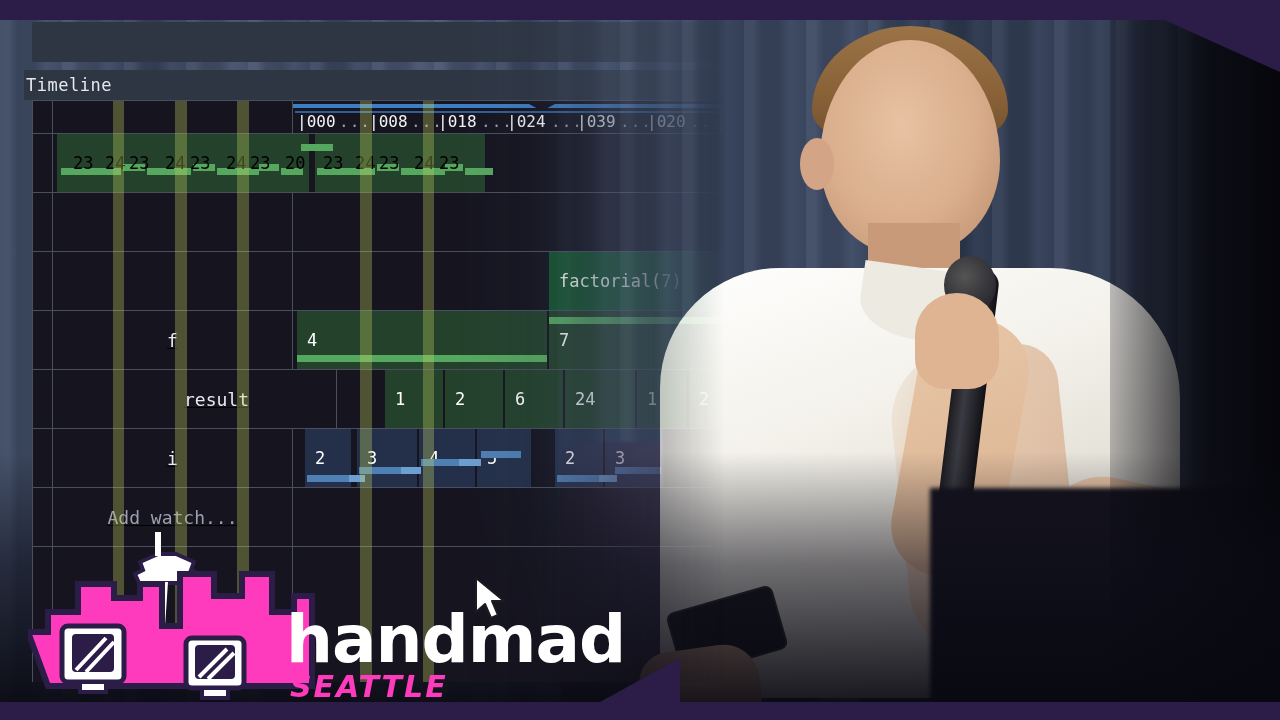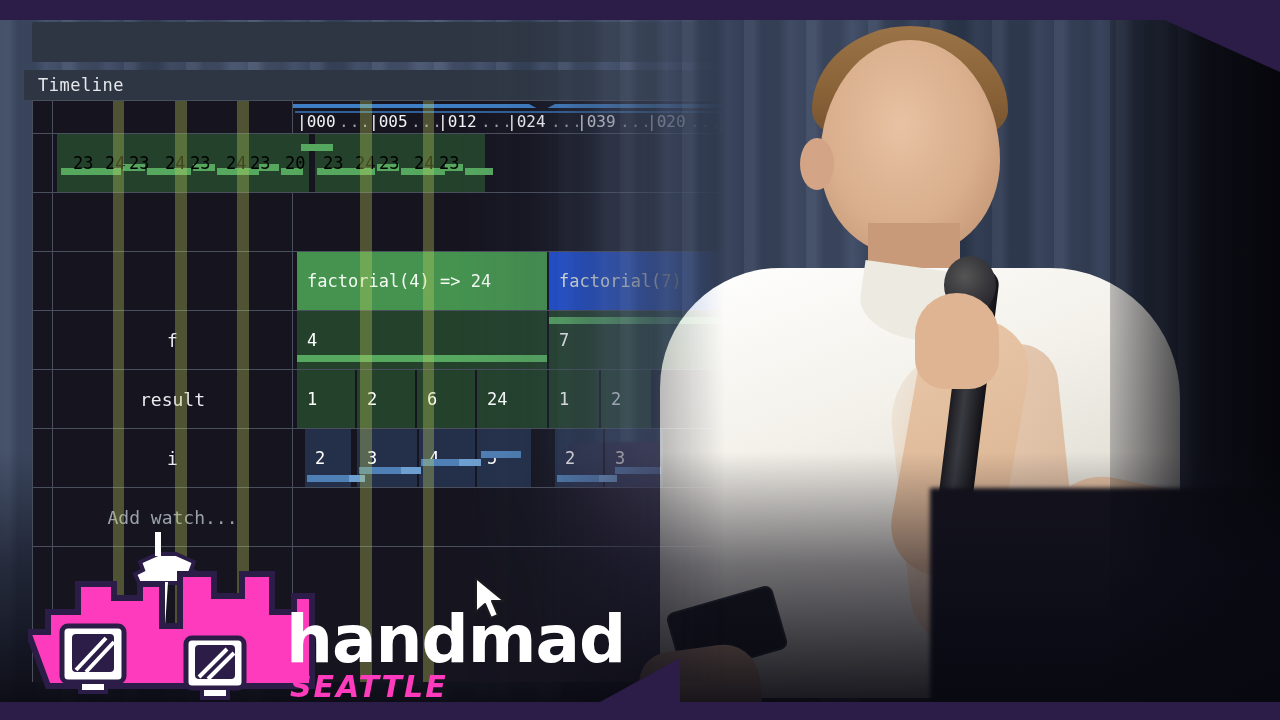--- a/index.html
+++ b/index.html
@@ -193,28 +193,29 @@
     background: #2e3643;
     border-radius: 2px;
   }
   .timeline-header {
     position: absolute; left: 0; top: 48px;
     width: 700px; height: 30px;
     background: #2e3643;
     display: flex; align-items: center;
   }
   .timeline-header .title {
-    color: #e6e8ec; font-size: 17px; padding-left: 14px; letter-spacing: 0.5px;
+    color: #e6e8ec; font-size: 17px; padding-left: 2px; letter-spacing: 0.5px;
   }
   .grid {
     position: absolute; left: 8px; top: 78px;
     width: 692px; height: 582px;
     background: #15141f;
     border-top: 1px solid #4a4f5e;
     border-left: 1px solid #4a4f5e;
+    text-decoration: underline;
   }
   .grid-row {
     position: relative;
     border-bottom: 1px solid #4a4f5e;
     display: flex;
   }
   .cell-gutter {
     width: 20px; flex: 0 0 20px;
     border-right: 1px solid #4a4f5e;
   }
@@ -228,21 +229,21 @@
   .cell-track {
     position: relative; flex: 1 1 auto; overflow: hidden;
   }
 
   
   .r-ticks   { height: 33px; }
   .r-line    { height: 59px; }
   .r-mainfn  { height: 59px; }
   .r-fnfact  { height: 59px; }
   .r-f       { height: 59px; }
-  .r-result  { height: 59px; }
+  .r-result  { height: 59px; gap: 44px; }
   .r-i       { height: 59px; }
   .r-add     { height: 59px; }
   .r-blank   { height: 170px; }
 
   
   .ruler {
     position: absolute; left: 0; top: 0; width: 100%; height: 100%;
     color: #f1f3f6; font-size: 16px; white-space: nowrap;
     display: flex; align-items: flex-end; padding-bottom: 2px;
   }
@@ -266,21 +267,21 @@
   }
 
   
   .blk {
     position: absolute; top: 0; height: 100%;
     display: flex; align-items: center;
     font-size: 17px; white-space: nowrap; overflow: hidden;
   }
   .blk-green-dark { background: #23412b; color: #ffffff; }
   .blk-green-mid  { background: #45934f; color: #f4fbf4; }
-  .blk-green-mid2 { background: #1d4ed8; color: #f4fbf4; }
+  .blk-green-mid2 { background: #14532d; color: #f4fbf4; }
   .blk-blue       { background: #4a7bae; color: #ffffff; }
   .blk-navy       { background: #24304a; color: #ffffff; }
   .blk-pad { padding-left: 10px; }
   .dim { color: #a8b4ad; }
 
   
   .vbar {
     position: absolute; height: 7px; background: #56a85f;
   }
   .vbar-blue { position: absolute; height: 7px; background: #4f80b5; }
@@ -356,23 +357,23 @@
       <div class="grid-row r-ticks">
         <div class="cell-gutter"></div>
         <div class="cell-label"></div>
         <div class="cell-track">
           <div class="scroll-line"></div>
           <div class="scroll-line2"></div>
           <div class="scroll-notch"></div>
           <div class="ruler">
             <span class="tick" style="left:4px;"><span class="bar">|</span><span>000</span></span>
             <span class="dots" style="left:46px;">...</span>
-            <span class="tick" style="left:76px;"><span class="bar">|</span><span>005</span></span>
+            <span class="tick" style="left:76px;"><span class="bar">|</span><span>008</span></span>
             <span class="dots" style="left:118px;">...</span>
-            <span class="tick" style="left:145px;"><span class="bar">|</span><span>012</span></span>
+            <span class="tick" style="left:145px;"><span class="bar">|</span><span>018</span></span>
             <span class="dots" style="left:188px;">...</span>
             <span class="tick" style="left:214px;"><span class="bar">|</span><span>024</span></span>
             <span class="dots" style="left:258px;">...</span>
             <span class="tick" style="left:284px;"><span class="bar">|</span><span>039</span></span>
             <span class="dots" style="left:327px;">...</span>
             <span class="tick" style="left:354px;"><span class="bar">|</span><span>020</span></span>
             <span class="dots" style="left:397px;">...</span>
             <span class="tick" style="left:423px;"><span class="bar">|</span></span>
           </div>
         </div>
@@ -414,21 +415,20 @@
 
       <div class="grid-row r-mainfn">
         <div class="cell-gutter"></div>
         <div class="cell-label"></div>
       </div>
 
       <div class="grid-row r-fnfact">
         <div class="cell-gutter"></div>
         <div class="cell-label"></div>
         <div class="cell-track">
-          <div class="blk blk-green-mid blk-pad" style="left:4px; width:250px;">factorial(4) =&gt; 24</div>
           <div class="blk blk-green-mid2 blk-pad" style="left:256px; width:180px;">
             <span>factorial(</span>
               <span class="dim">7)</span>
           </div>
         </div>
       </div>
 
       <div class="grid-row r-f">
         <div class="cell-gutter"></div>
         <div class="cell-label">f</div>

